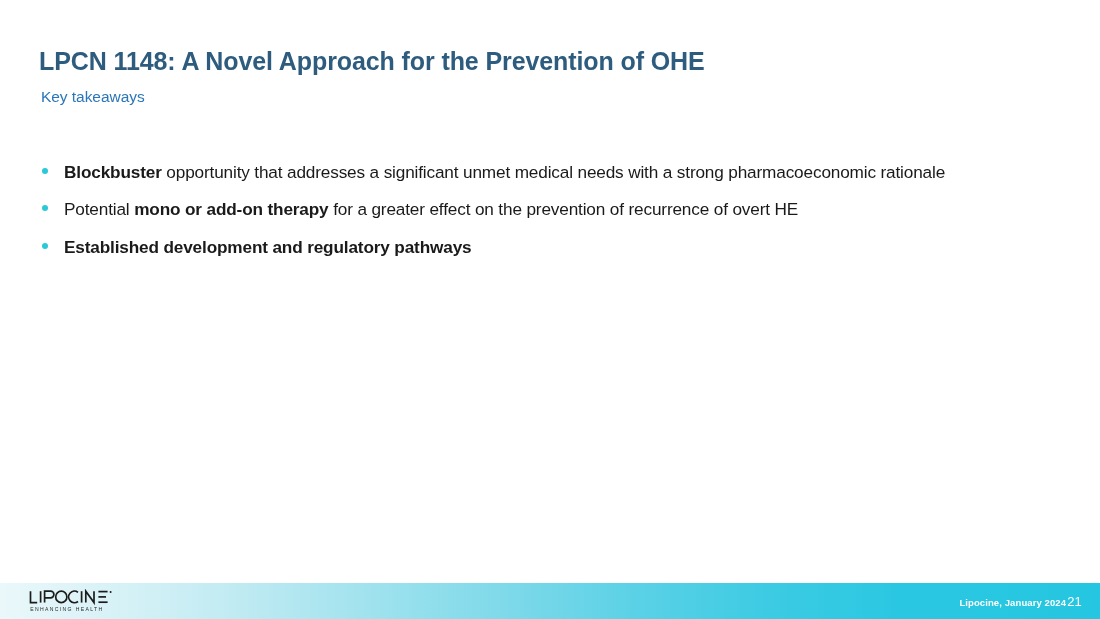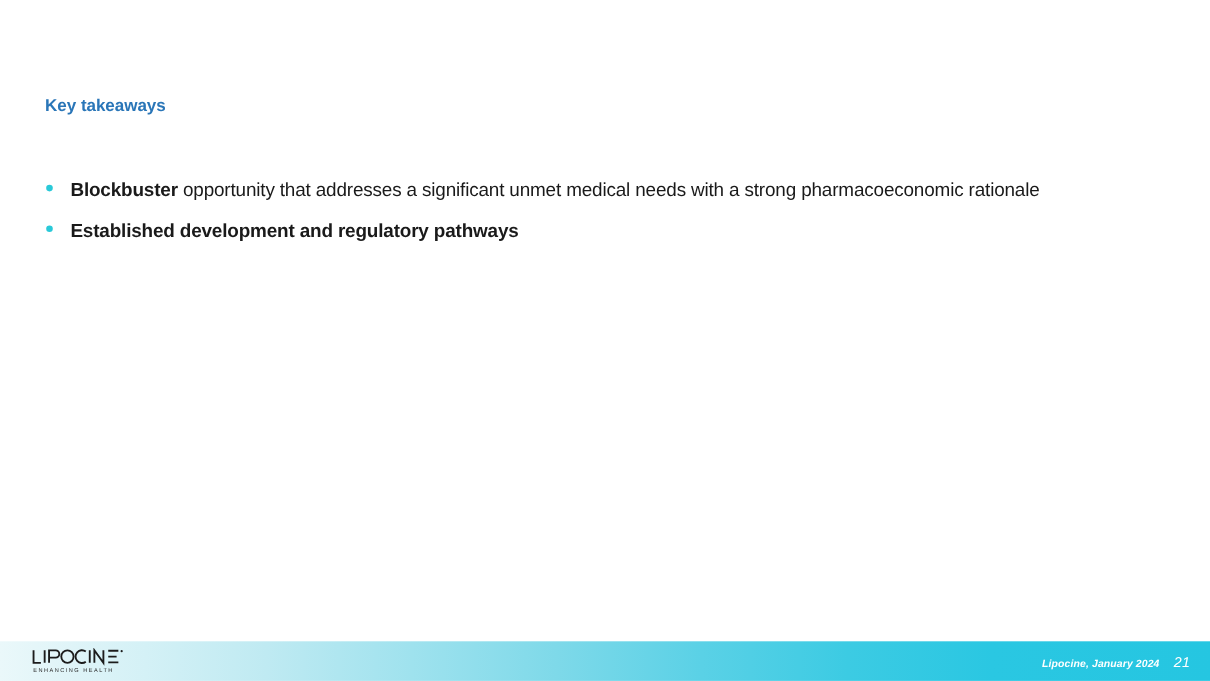--- a/index.html
+++ b/index.html
@@ -30,21 +30,21 @@
     color: #2e5c7e;
     letter-spacing: -0.1px;
     white-space: nowrap;
   }
 
   .subtitle {
     position: absolute;
     left: 41px;
     top: 88px;
     font-size: 15.5px;
-    font-weight: bold;
+    font-weight: normal;
     color: #2a76b8;
     letter-spacing: -0.05px;
     white-space: nowrap;
   }
 
   
   .body {
     position: absolute;
     left: 40px;
     top: 160px;
@@ -116,23 +116,22 @@
   }
 
   .logo svg { display: block; }
 
   .footer-meta {
     position: absolute;
     right: 18px;
     top: 11px;
     display: flex;
     align-items: baseline;
-    gap: 13px;
+    gap: 1px;
     white-space: nowrap;
-    font-style: italic;
   }
 
   .footer-credit {
     font-size: 9.5px;
     font-weight: bold;
     color: #ffffff;
     letter-spacing: 0.1px;
   }
 
   .page-number {
@@ -140,33 +139,40 @@
     font-weight: normal;
     color: #ffffff;
     letter-spacing: 0.2px;
   }
 </style>
 </head>
 <body>
 
 <div class="slide">
 
+  <div class="title">LPCN 1148: A Novel Approach for the Prevention of OHE</div>
   <div class="subtitle">Key takeaways</div>
 
   <div class="body">
 
     <div class="bullet wrap">
       <span class="bullet-marker">
           <span class="bullet-dot"></span>
         </span>
       <span class="bullet-text"><b>Blockbuster</b><span> opportunity that addresses a significant unmet medical needs with a strong pharmacoeconomic rationale</span></span>
     </div>
 
 
 
+    <div class="bullet">
+      <span class="bullet-marker">
+          <span class="bullet-dot"></span>
+        </span>
+      <span class="bullet-text"><span>Potential </span><b>mono or add-on therapy</b><span> for a greater effect on the prevention of recurrence of overt HE</span></span>
+    </div>
 
     <div class="bullet">
       <span class="bullet-marker">
           <span class="bullet-dot"></span>
         </span>
       <span class="bullet-text"><b>Established development and regulatory pathways</b><span></span></span>
     </div>
 
 
   </div>

